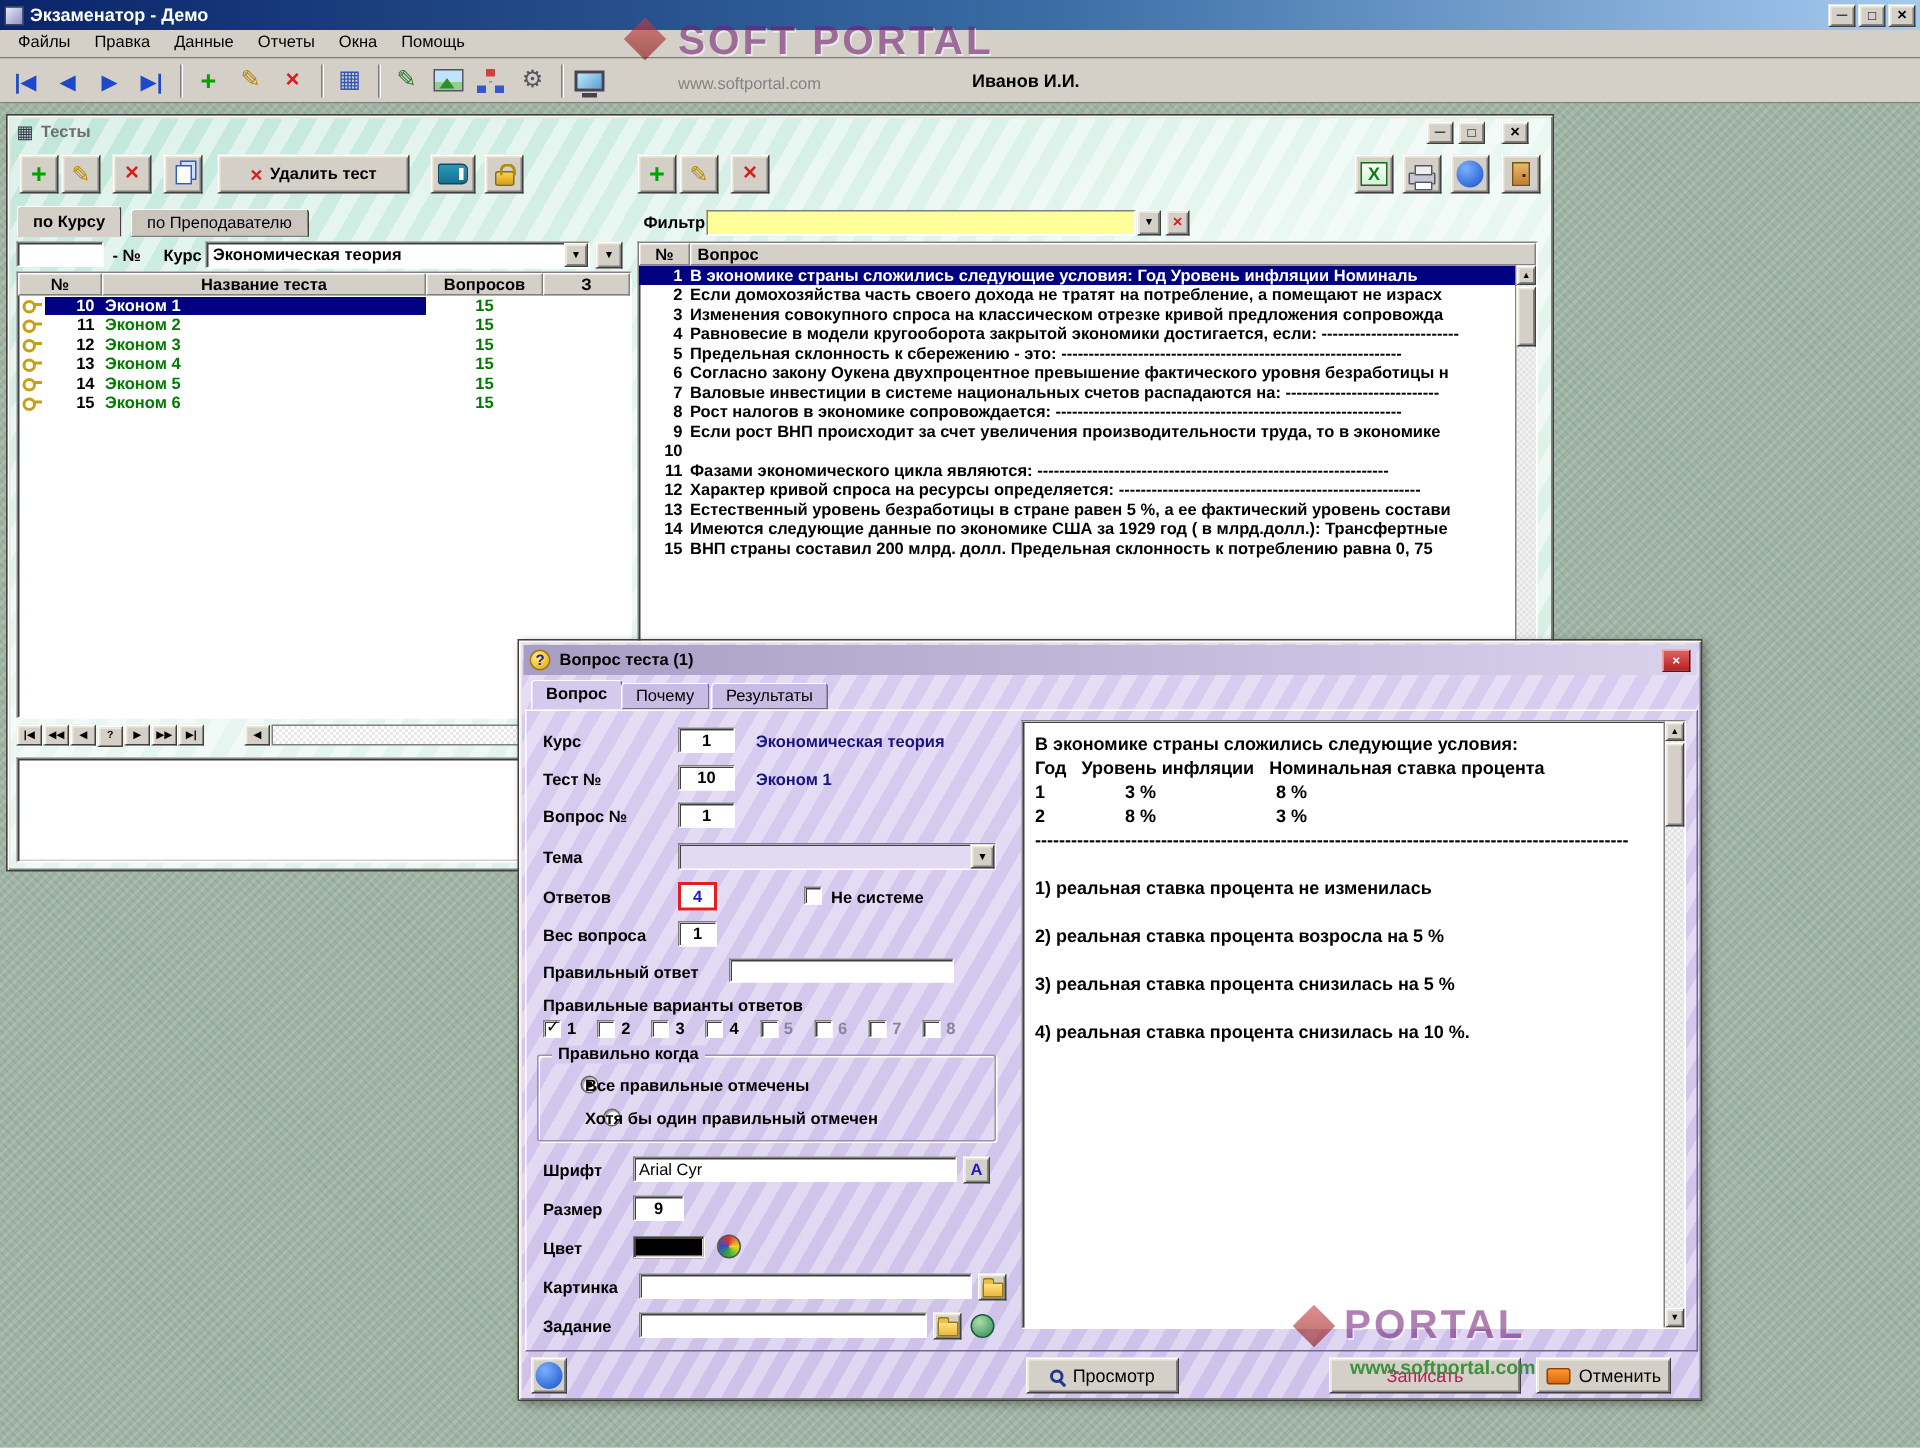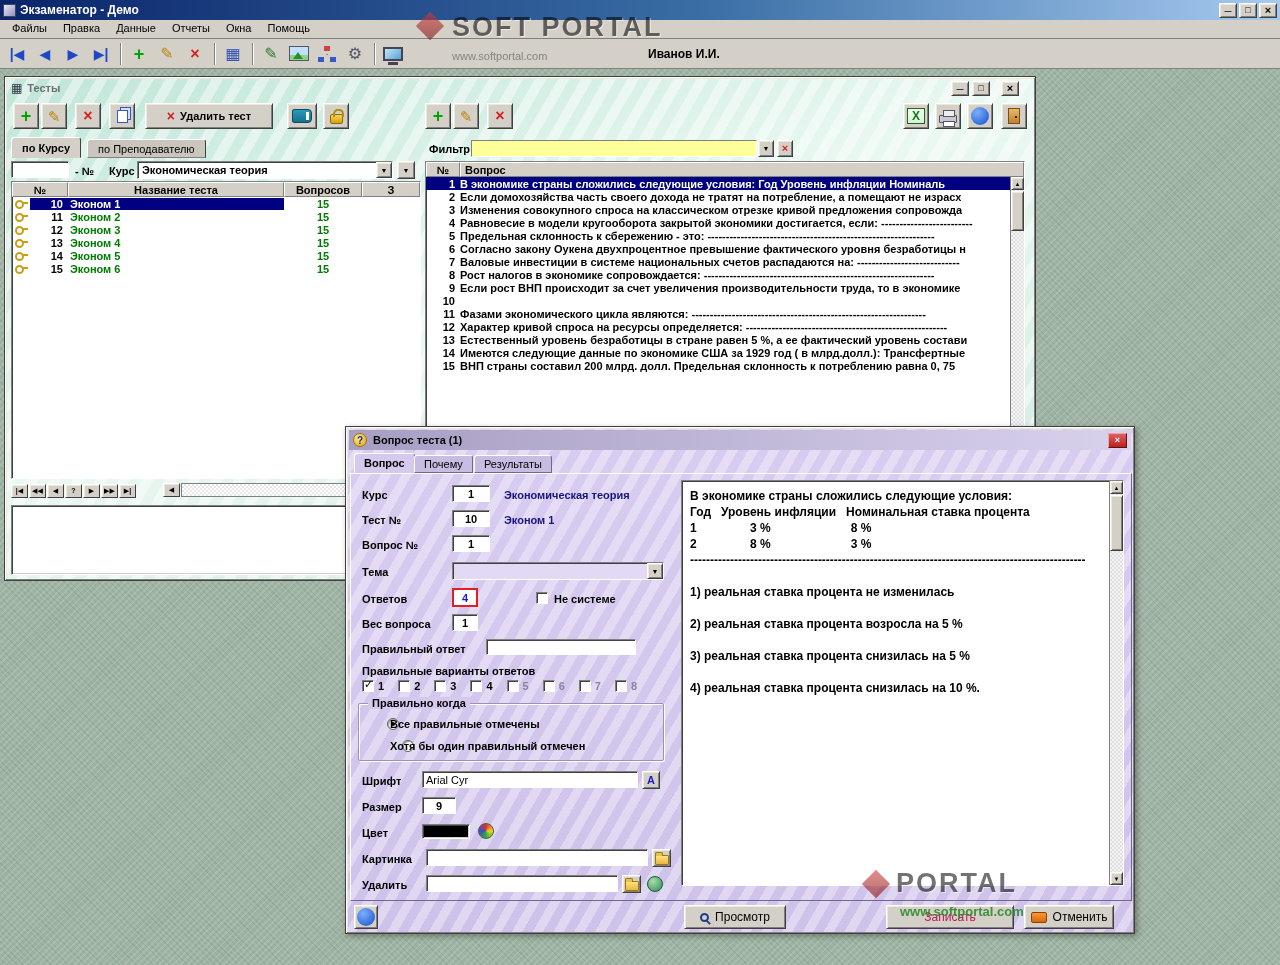--- a/index.html
+++ b/index.html
@@ -117,21 +117,21 @@
   .qd-title{position:absolute;left:3px;top:3px;right:3px;height:20px;background:linear-gradient(90deg,#a79ec4,#d9d2ec);display:flex;align-items:center;padding:0 4px;gap:6px}
   .qd-title .t{font-weight:bold;flex:1}
   .close-red{width:19px;height:15px;background:linear-gradient(#e06060,#b82020);border:1px solid;border-color:#f0a0a0 #601010 #601010 #f0a0a0;color:#fff;font-weight:bold;font-size:9px;display:flex;align-items:center;justify-content:center}
   .qd-tab{position:absolute;height:20px;display:flex;align-items:center;padding:0 9px;background:#d5c9ee;border:1px solid;border-color:#fff #706890 #d5c9ee #fff;border-radius:3px 3px 0 0}
   .qd-tab.inactive{height:18px;border-color:#fff #706890 #706890 #fff;background:#c8bce2}
   .qd-page{position:absolute;left:4px;top:46px;width:782px;height:428px;border:1px solid;border-color:#fff #706890 #706890 #fff}
   .qview{position:absolute;background:#fff;border:1px solid;border-color:#808080 #fff #fff #808080;box-shadow:inset 1px 1px 0 #404040;overflow:hidden}
   .qline{white-space:pre;font-size:12px;font-weight:bold;line-height:16px}
   .btn{display:flex;align-items:center;justify-content:center;gap:6px;font-size:12px}
   .wm{position:absolute;z-index:50;pointer-events:none}
-  .wm-brand{font-size:27px;font-weight:bold;color:#000000;opacity:.55;letter-spacing:2px;text-shadow:1px 1px 0 #fff}
+  .wm-brand{font-size:27px;font-weight:bold;color:#701a75;opacity:.55;letter-spacing:2px;text-shadow:1px 1px 0 #fff}
   .wm-url{font-size:11px;color:#707070;opacity:.8}
   .wm-logo{width:20px;height:20px;background:linear-gradient(135deg,#d04040,#801010);transform:rotate(45deg);opacity:.6}
   .wm-url-green{font-size:13px;font-weight:bold;color:#2e8b2e;opacity:.9}
 </style>
 </head>
 <body>
 
 <div class="desktop">
 
   <div class="main-titlebar">
@@ -554,21 +554,21 @@
       <span class="abs lbl" style="left:16px;top:400px">Цвет</span>
       <div class="abs inset" style="left:76px;top:397px;width:48px;height:15px;background:#000"></div>
       <div class="abs shape-colorwheel" style="left:132px;top:396px"></div>
 
       <span class="abs lbl" style="left:16px;top:426px">Картинка</span>
       <input class="abs tfield" style="left: 80px; top: 422px; width: 222px;" value="">
       <div class="abs sbtn raised" style="left:306px;top:422px;width:19px;height:18px">
           <span class="shape-folder"></span>
         </div>
 
-      <span class="abs lbl" style="left:16px;top:452px">Удалить</span>
+      <span class="abs lbl" style="left:16px;top:452px">Задание</span>
       <input class="abs tfield" style="left: 80px; top: 448px; width: 192px;" value="">
       <div class="abs sbtn raised" style="left:276px;top:448px;width:19px;height:18px">
           <span class="shape-folder"></span>
         </div>
       <div class="abs shape-globe" style="left:301px;top:449px"></div>
 
       
       <div class="qview" style="left:335px;top:53px;width:443px;height:406px;padding:7px 20px 7px 8px">
         <div id="question-view">
             <div class="qline">В экономике страны сложились следующие условия:</div>

